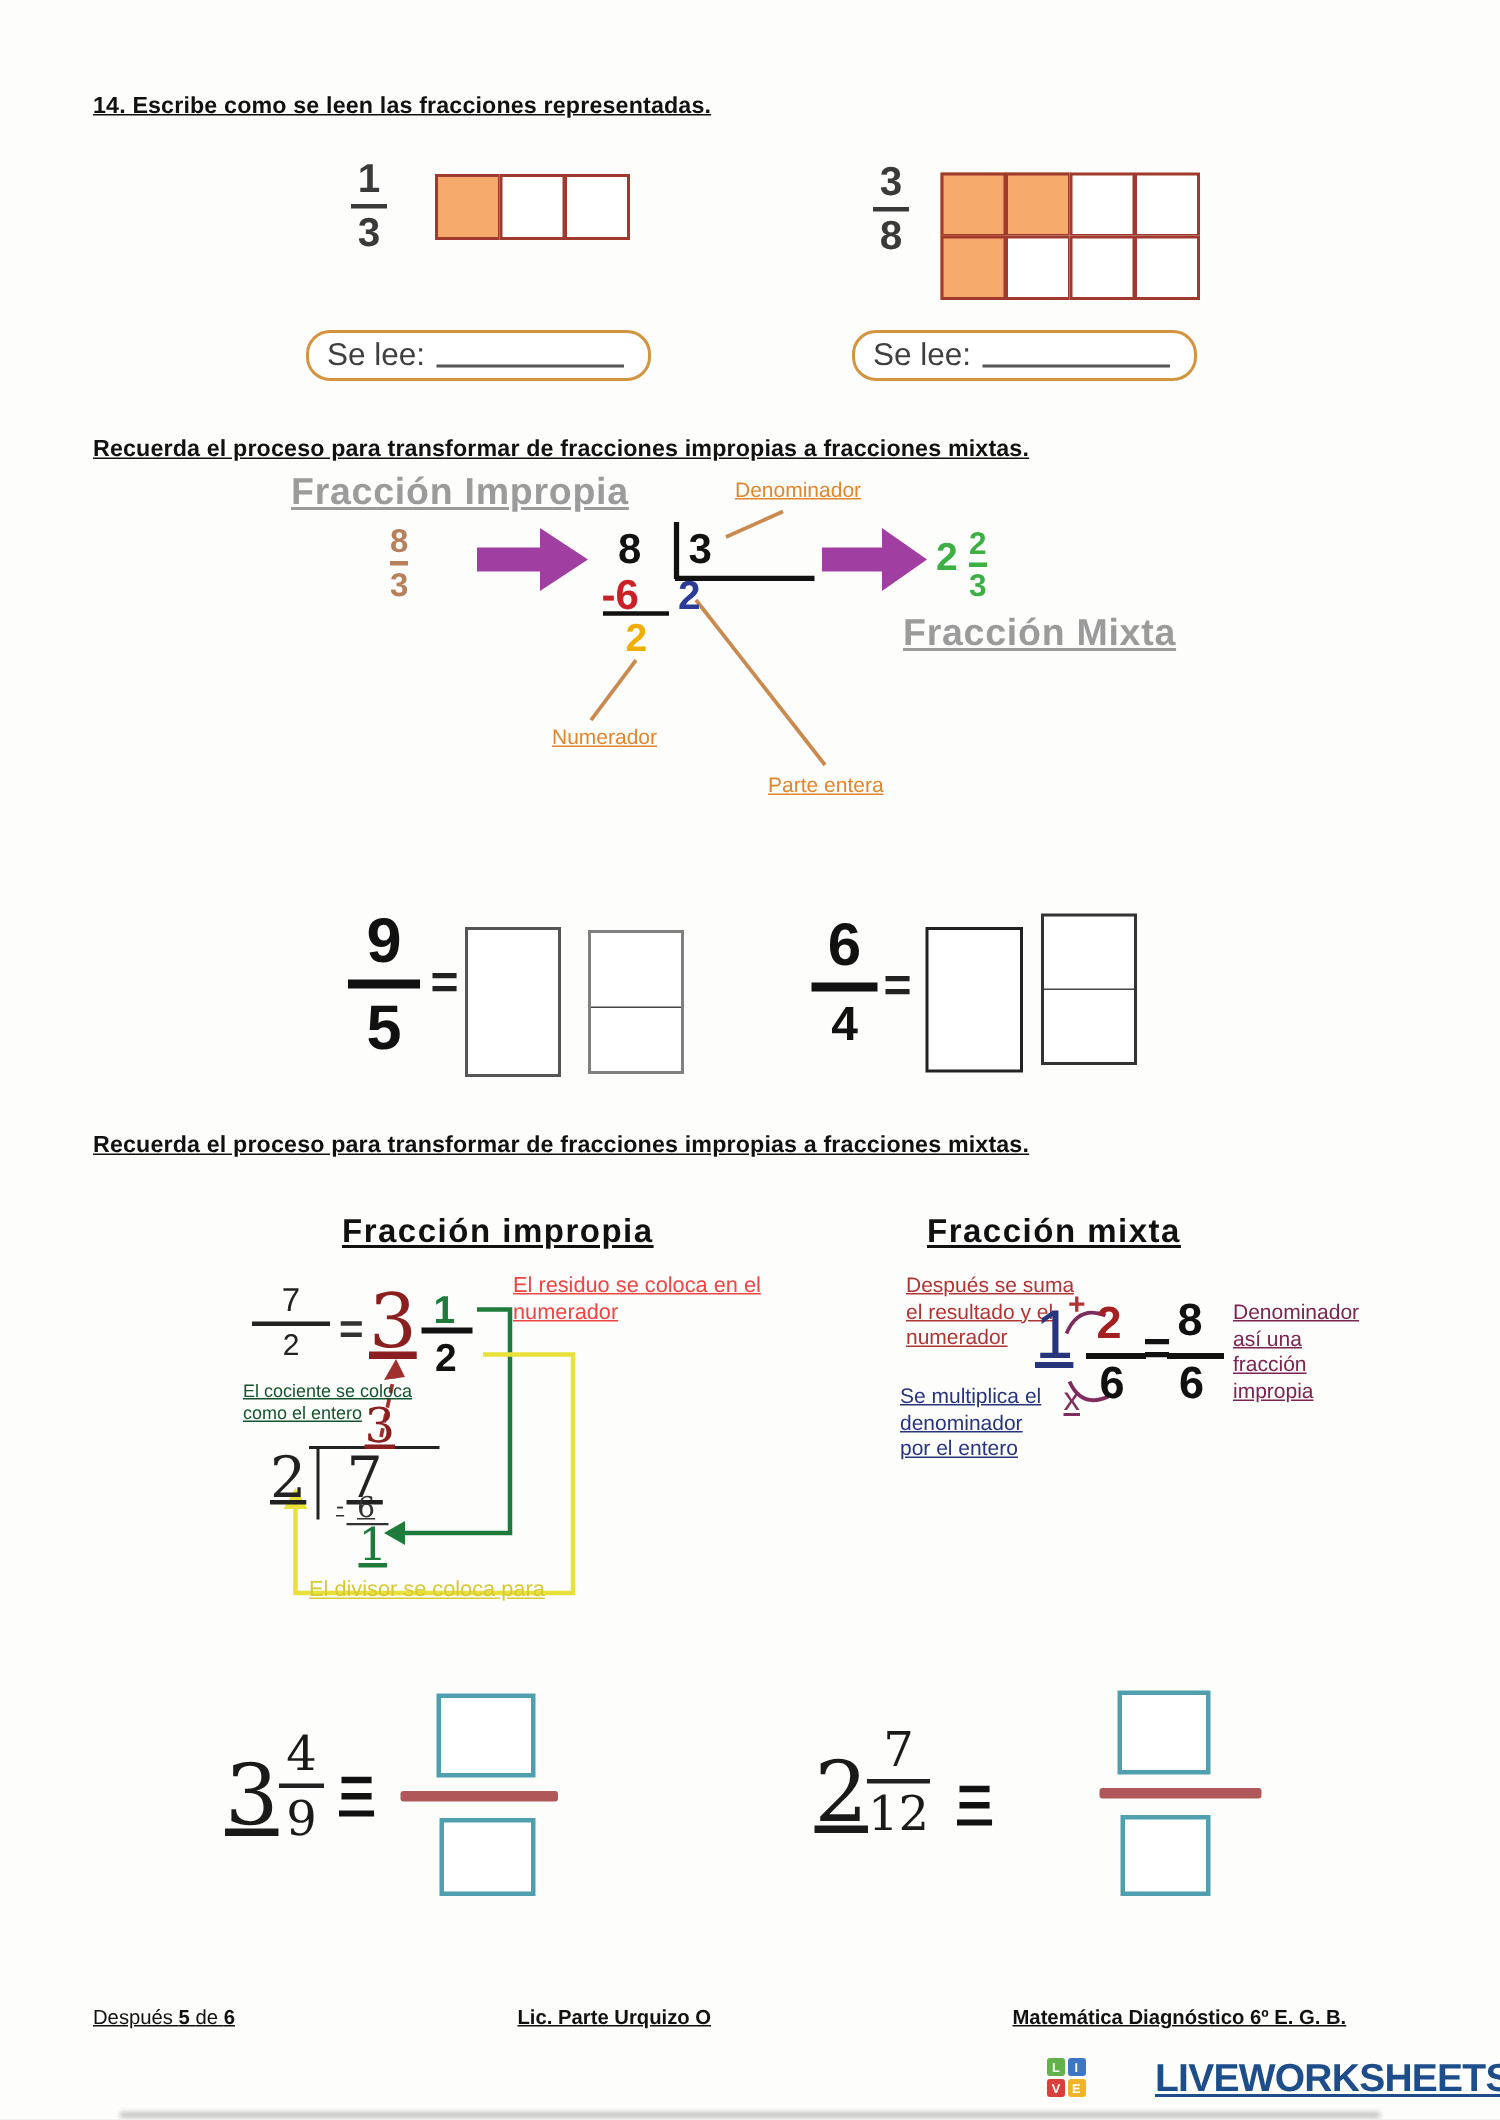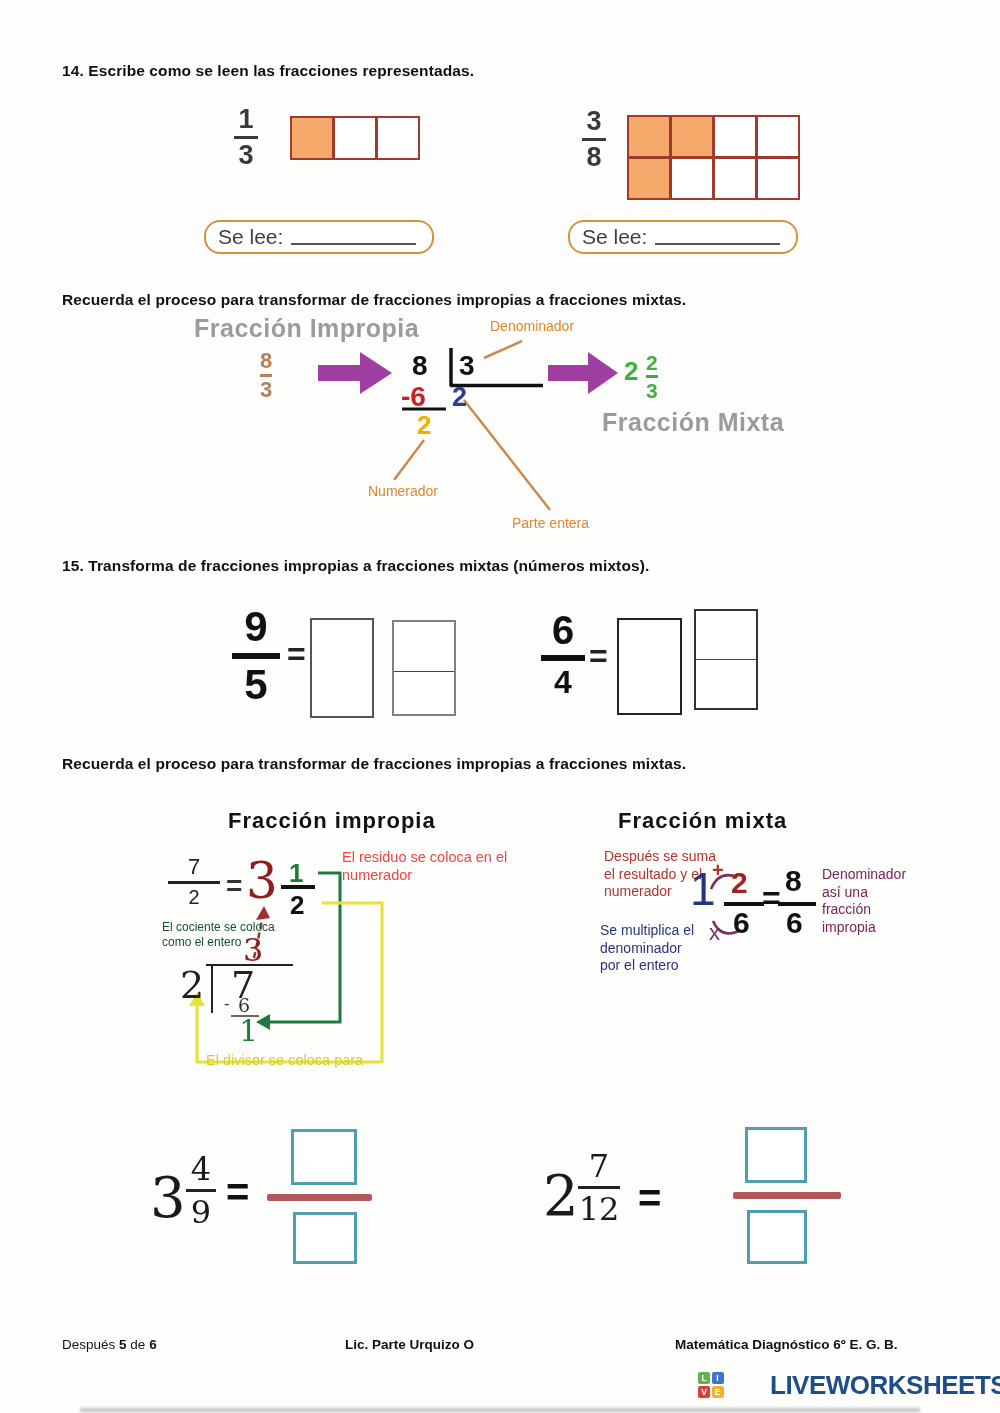--- a/index.html
+++ b/index.html
@@ -1,18 +1,18 @@
 <!DOCTYPE html>
 <html><head>
 <meta charset="utf-8">
 <style>
   html,body{margin:0;padding:0;background:#e8e8e8;}
   .page{position:relative;width:1000px;height:1413px;background:#fdfdfc;margin:0 auto;
         font-family:"Liberation Sans",sans-serif;color:#1a1a1a;overflow:hidden;}
-  .abs{position:absolute;}
+  .abs{position:absolute;text-decoration:underline;}
   .qtitle{font-size:15.5px;font-weight:bold;color:#111;letter-spacing:.1px;}
   
   .vfrac{position:absolute;display:flex;flex-direction:column;align-items:center;line-height:1;}
   .vfrac .fnum,.vfrac .fden{line-height:1;}
   .vfrac .fbar{align-self:stretch;background:#333;}
   
   .cellgrid{position:absolute;display:grid;}
   .cols3{grid-template-columns:repeat(3,43px);grid-auto-rows:43px;}
   .cols4{grid-template-columns:repeat(4,43px);grid-auto-rows:42px;}
   .cell{border:2.5px solid #a03a2e;margin:-1.5px 0 0 -1.5px;background:#fff;box-sizing:border-box;}
@@ -112,21 +112,20 @@
   <div class="vfrac" style="left:646px;top:352px;color:#3cb043;font-weight:bold;font-size:21px;">
     <span>2</span>
     <span class="fbar" style="height:2.5px;margin:2px 0;background:#3cb043;"></span>
     <span>3</span>
   </div>
   <div class="abs grayhead" style="left:602px;top:408px;">Fracción Mixta</div>
 
   <div class="abs olabel" style="left:368px;top:483px;">Numerador</div>
   <div class="abs olabel" style="left:512px;top:515px;">Parte entera</div>
 
-  <div class="abs qtitle" style="left:62px;top:557px;">15. Transforma de fracciones impropias a fracciones mixtas (números mixtos).</div>
 
   <div class="vfrac" style="left:232px;top:606px;font-weight:bold;font-size:42px;color:#111;">
     <span>9</span>
     <span class="fbar" style="height:6px;margin:5px 0;width:48px;background:#111;"></span>
     <span>5</span>
   </div>
   <span class="num-bold" style="left:287px;top:638px;font-size:32px;color:#222;">=</span>
   <div class="answerbox" style="left:310px;top:618px;width:64px;height:100px;border:2px solid #555;"></div>
   <div class="answerbox" style="left:392px;top:620px;width:64px;height:96px;border:2px solid #808080;">
     <div style="position:absolute;left:0;top:53%;width:100%;border-top:1.5px solid #444;"></div>

